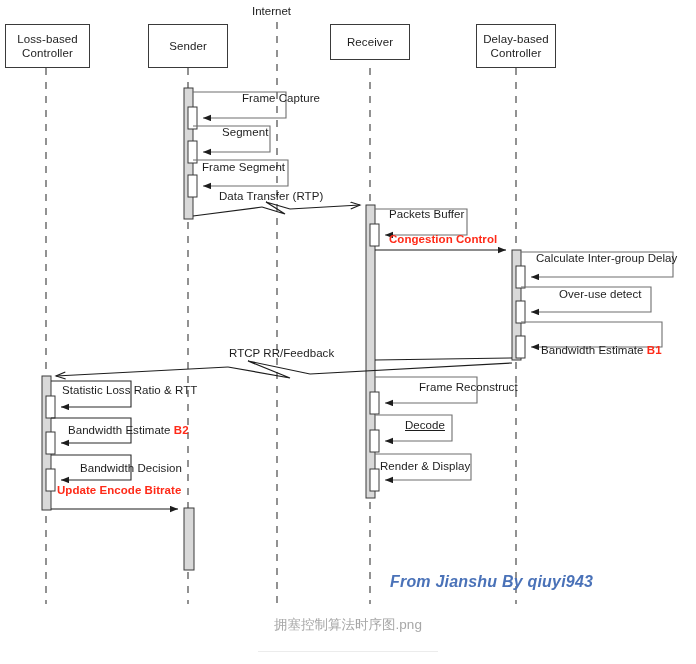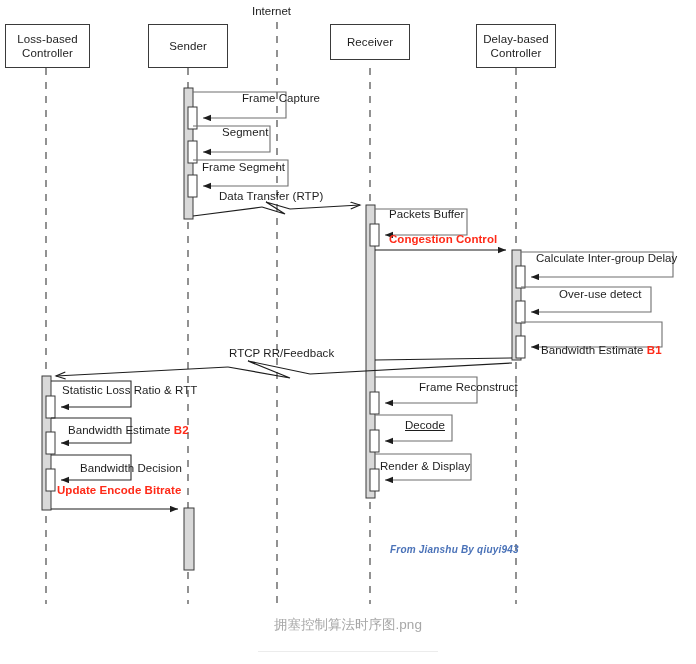--- a/index.html
+++ b/index.html
@@ -62,26 +62,27 @@
     font-weight: bold;
   }
   .internet-label {
     position: absolute;
     font-size: 11.5px;
     color: #1d1d1d;
     white-space: nowrap;
   }
   .watermark {
     position: absolute;
-    font-size: 10px;
+    font-size: 16px;
     font-weight: bold;
     font-style: italic;
     color: #4a72b8;
     white-space: nowrap;
     letter-spacing: .2px;
+    margin-top: 29px;
   }
   .caption {
     position: absolute;
     left: 0;
     top: 616px;
     width: 696px;
     text-align: center;
     font-size: 13.5px;
     color: #a7a7a7;
     white-space: nowrap;

